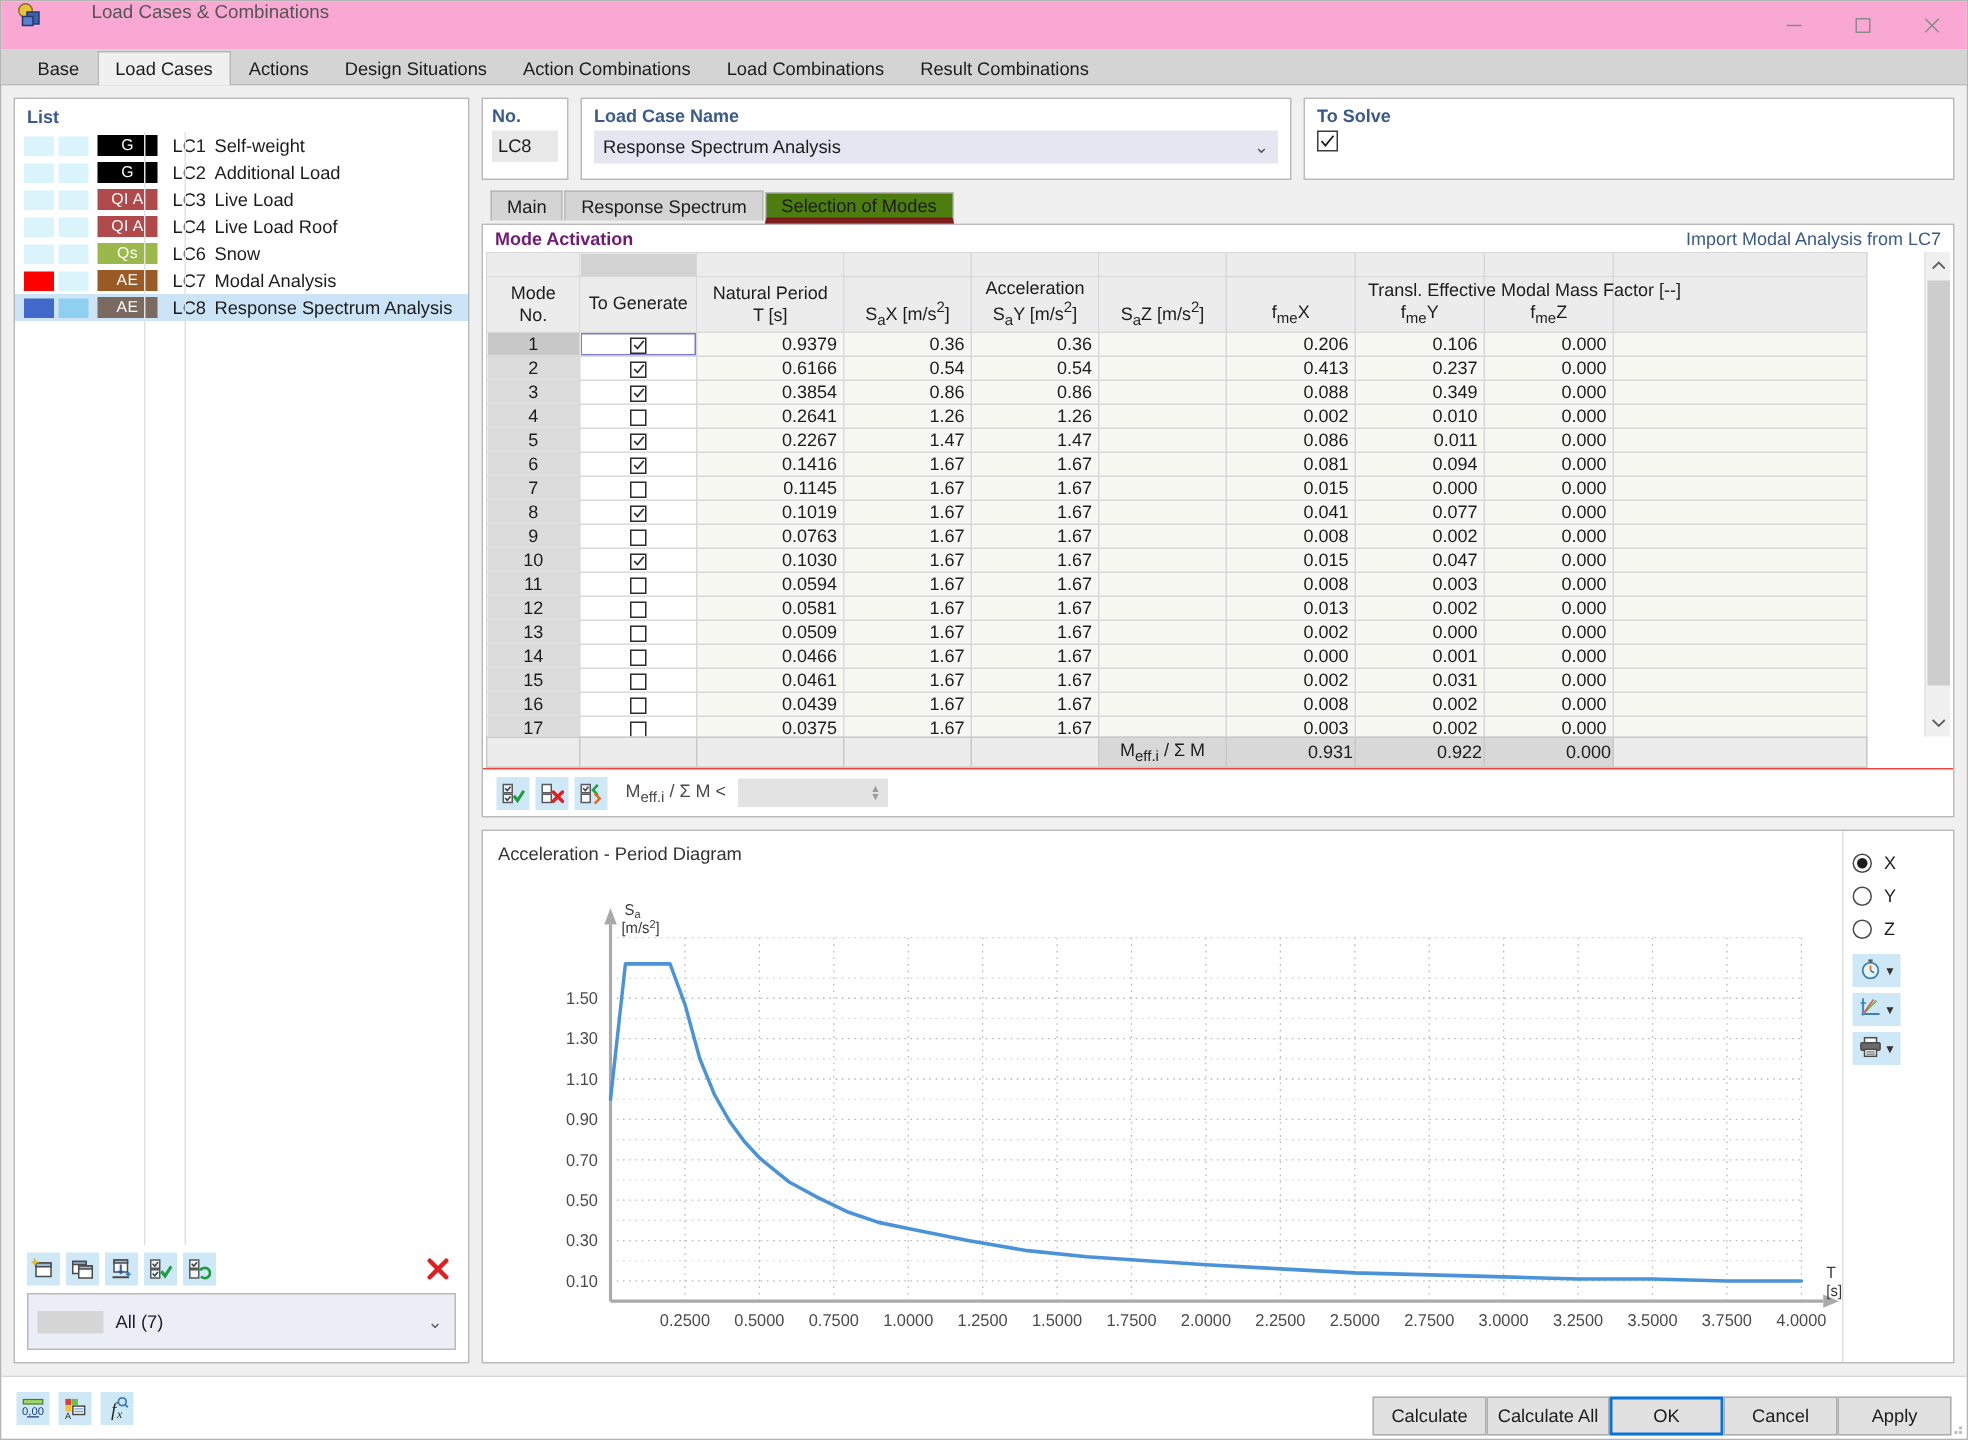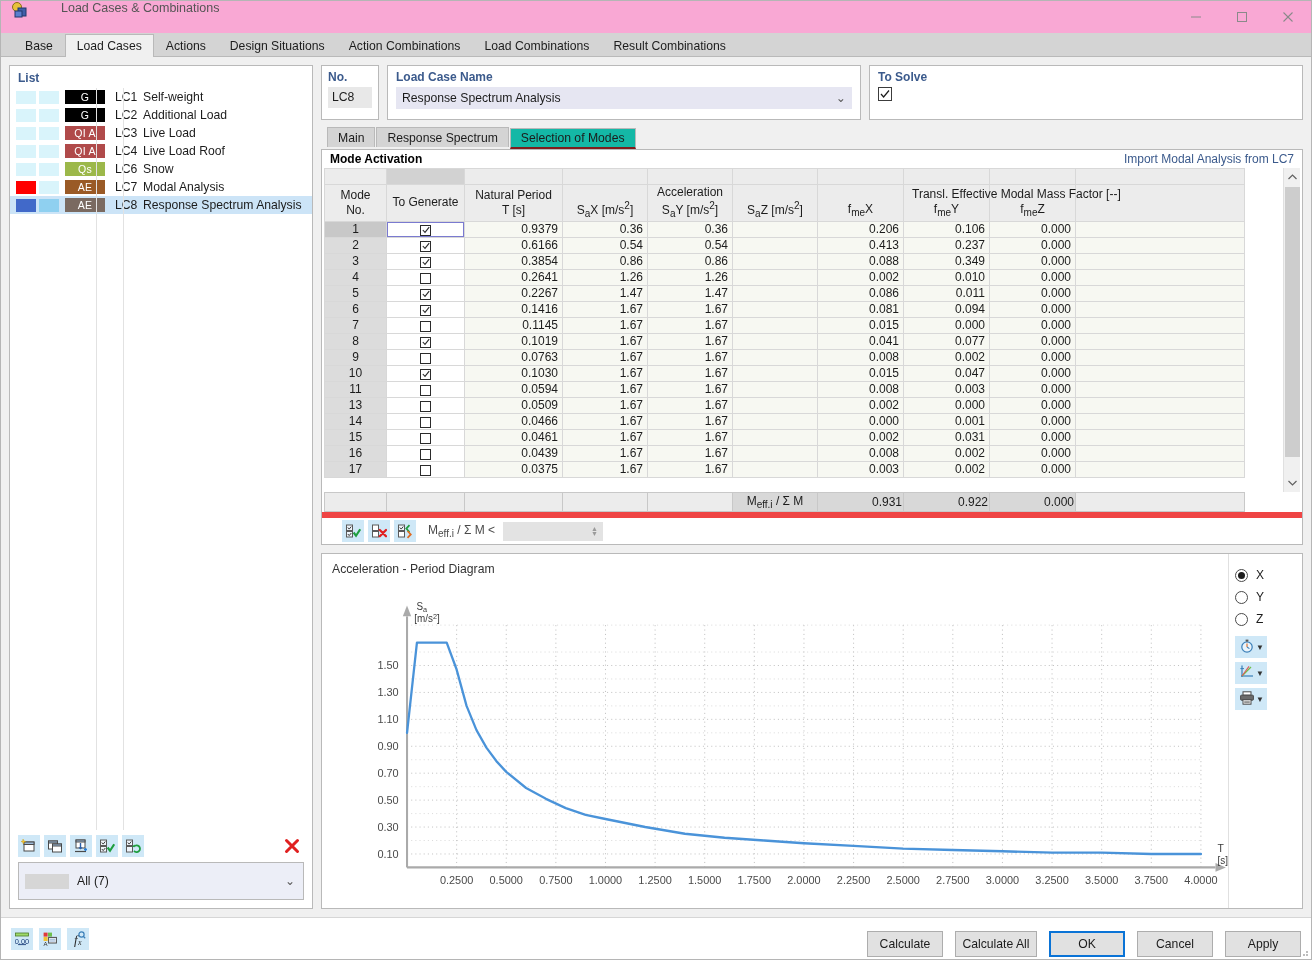--- a/index.html
+++ b/index.html
@@ -78,29 +78,29 @@
   .cb { width:14px; height:14px; border:1px solid #3c3c3c; background:#fff;
         display:inline-flex; align-items:center; justify-content:center; }
   .cb svg { display:block; }
 
   
   #innertabs { height:22px; flex:0 0 22px; display:flex; align-items:flex-start;
                margin-top:7px; padding-left:6px; }
   .itab { height:20px; padding:0 10px; display:flex; align-items:center;
           font-size:12.2px; background:#d4d4d4; border:1px solid #b9b9b9;
           border-bottom:none; margin-right:1px; }
-  .itab.active { background:#14b8a6; height:21px; position:relative; top:1px;
-                 border-bottom:2px solid #7f1d1d; }
+  .itab.active { background:#4d7c0f; height:21px; position:relative; top:1px;
+                 border-bottom:4px solid #7f1d1d; }
 
   
   #tablepanel { background:#fff; border:1px solid #b9b9b9; flex:0 0 396px;
                 display:flex; flex-direction:column; min-height:0; }
   #modehdr { height:18px; flex:0 0 18px; display:flex; align-items:center;
              padding:0 8px; }
-  #modehdr .cap { color:#000000; font-weight:bold; font-size:12px; }
+  #modehdr .cap { color:#701a75; font-weight:bold; font-size:12px; }
   #import-link { margin-left:auto; color:#3b5a8c; font-size:12px; }
 
   #tblwrap { flex:1; display:flex; min-height:0; margin:0 2px; }
   table { border-collapse:collapse; table-layout:fixed; font-size:12px; }
   #gridtbl { width:920px; }
   #gridtbl th, #gridtbl td { border:1px solid #d8d8d8; padding:0 4px; height:16px;
                              font-weight:normal; overflow:hidden; white-space:nowrap; }
   thead .band td { height:11px; background:#ececec; border-color:#d8d8d8; padding:0; }
   thead .band td.gen { background:#d2d2d2; }
   thead th { background:#ececec; height:34px; vertical-align:middle;
@@ -121,21 +121,21 @@
 
   #vscroll { width:17px; flex:0 0 17px; background:#f0f0f0; border-left:1px solid #e0e0e0;
              display:flex; flex-direction:column; align-items:center; }
   .sarrow { height:17px; width:17px; display:flex; align-items:center;
             justify-content:center; color:#606060; font-size:9px; }
   #strack { flex:1; width:17px; position:relative; }
   #sthumb { position:absolute; left:1px; right:1px; top:2px; height:270px;
             background:#cdcdcd; }
 
   #tblfoot { height:32px; flex:0 0 32px; display:flex; align-items:center;
-             gap:4px; padding:0 20px; border-top:6px solid #ef4444; }
+             gap:4px; padding:0 9px; border-top:1px solid #ef4444; }
   #meff-lbl { margin-left:8px; font-size:12px; color:#4a4a4a; }
   #meff-spin { width:100px; height:19px; background:#e3e3e3; display:flex;
                align-items:center; margin-left:4px; }
   #meff-spin .arrows { margin-left:auto; margin-right:5px; display:flex;
                        flex-direction:column; line-height:5px; color:#9a9a9a; font-size:7px; }
 
   
   #chartpanel { background:#fff; border:1px solid #b9b9b9; margin-top:8px; flex:1;
                 display:flex; min-height:0; }
   #chartmain { flex:1; min-width:0; padding:8px 0 0 10px; display:flex;
@@ -150,21 +150,21 @@
            align-items:center; justify-content:center; }
   .radio .dot { width:7px; height:7px; border-radius:50%; background:#1c1c1c; }
   .icbtn { width:32px; height:22px; background:#cfe8f7; display:flex;
            align-items:center; margin-bottom:4px; }
   .icbtn .caret { margin-left:auto; margin-right:3px; font-size:8px; color:#333; }
 
   
   #footer { height:42px; flex:0 0 42px; background:#fff; border-top:1px solid #d6d6d6;
             display:flex; align-items:center; padding:0 10px; }
   #foot-icons { display:flex; gap:6px; }
-  #foot-buttons { margin-left:auto; display:flex; gap:12px;margin-top:10px; }
+  #foot-buttons { margin-left:auto; display:flex; gap:0;margin-top:10px; }
   .fbtn { width:76px; height:26px; background:#e1e1e1; border:1px solid #adadad;
           font-size:12.2px; display:flex; align-items:center; justify-content:center; }
   .fbtn.primary { border:2px solid #0a73d6; background:#e1e1e1; }
   .fbtn.wide { width:82px; }
   #grip { position:absolute; right:3px; bottom:3px; width:10px; height:10px; }
 </style>
 </head>
 <body>
 
 <div id="window">
@@ -572,20 +572,32 @@
                   </tr>
                   <tr>
                     <td class="idx">11</td>
                     <td class="gen"><span class="minicb"></span></td>
                     <td class="">0.0594</td>
                     <td class="">1.67</td>
                     <td class="">1.67</td>
                     <td class=""></td>
                     <td class="">0.008</td>
                     <td class="">0.003</td>
+                    <td class="">0.000</td>
+                    <td class="pad"></td>
+                  </tr>
+                  <tr>
+                    <td class="idx">12</td>
+                    <td class="gen"><span class="minicb"></span></td>
+                    <td class="">0.0581</td>
+                    <td class="">1.67</td>
+                    <td class="">1.67</td>
+                    <td class=""></td>
+                    <td class="">0.013</td>
+                    <td class="">0.002</td>
                     <td class="">0.000</td>
                     <td class="pad"></td>
                   </tr>
                   <tr>
                     <td class="idx">13</td>
                     <td class="gen"><span class="minicb"></span></td>
                     <td class="">0.0509</td>
                     <td class="">1.67</td>
                     <td class="">1.67</td>
                     <td class=""></td>

